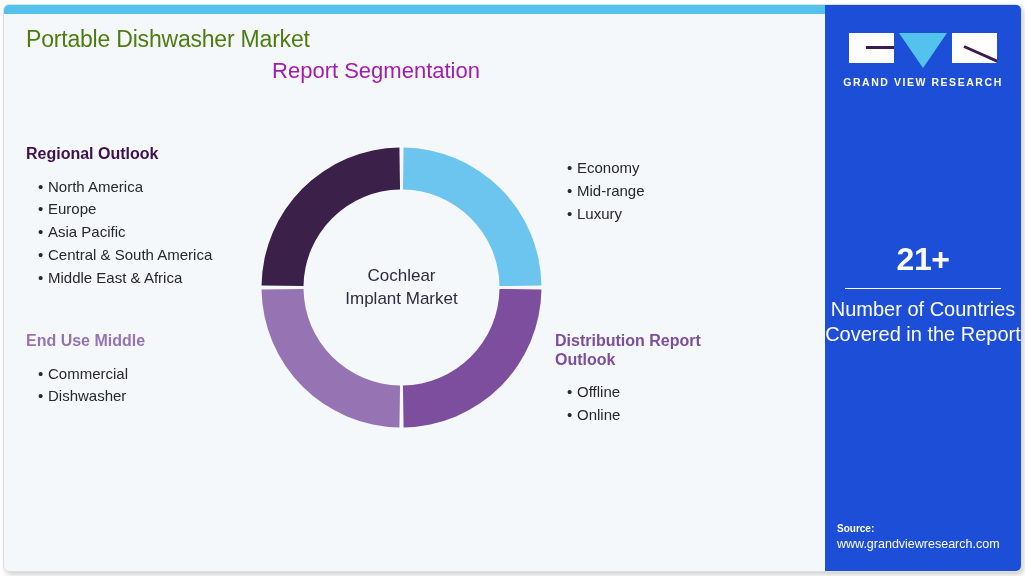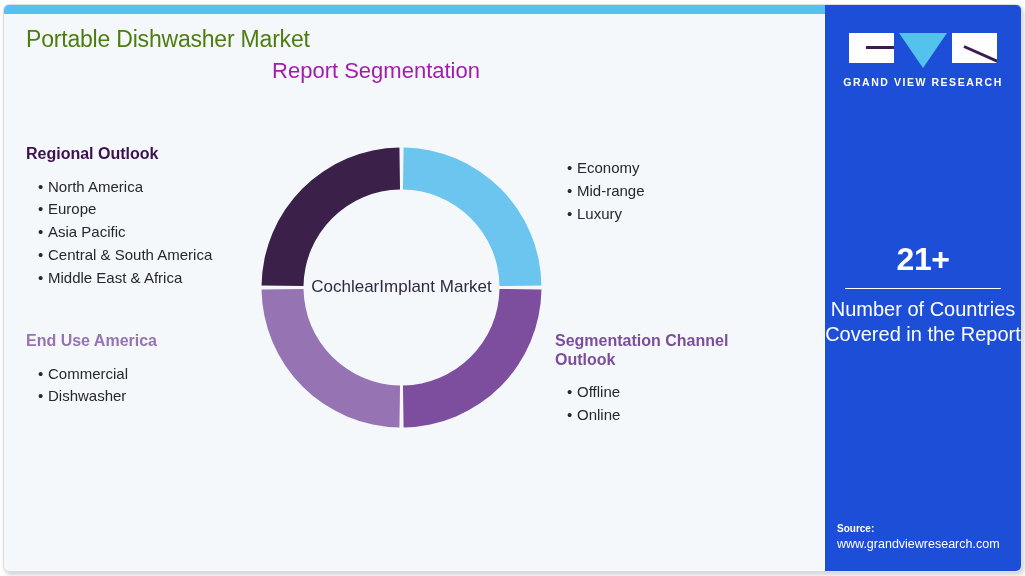--- a/index.html
+++ b/index.html
@@ -116,21 +116,21 @@
     height: 283px;
   }
   .donut-wrap svg { display: block; }
   .donut-center {
     position: absolute;
     left: 0;
     top: 0;
     width: 283px;
     height: 283px;
     display: flex;
-    flex-direction: row;
+    flex-direction: column;
     align-items: center;
     justify-content: center;
     pointer-events: none;
   }
   .donut-center span {
     font-size: 17px;
     color: #2f2a44;
     line-height: 1.35;
     text-align: center;
   }
@@ -262,37 +262,37 @@
       <ul class="seg-list">
         <li><span class="bullet">•</span><span>North America</span></li>
         <li><span class="bullet">•</span><span>Europe</span></li>
         <li><span class="bullet">•</span><span>Asia Pacific</span></li>
         <li><span class="bullet">•</span><span>Central &amp; South America</span></li>
         <li><span class="bullet">•</span><span>Middle East &amp; Africa</span></li>
       </ul>
     </div>
 
     <div class="seg" id="seg-enduse">
-      <div class="seg-title">End Use America</div>
+      <div class="seg-title">End Use Middle</div>
       <ul class="seg-list">
         <li><span class="bullet">•</span><span>Commercial</span></li>
         <li><span class="bullet">•</span><span>Dishwasher</span></li>
       </ul>
     </div>
 
     <div class="seg" id="seg-price">
       <ul class="seg-list">
         <li><span class="bullet">•</span><span>Economy</span></li>
         <li><span class="bullet">•</span><span>Mid-range</span></li>
         <li><span class="bullet">•</span><span>Luxury</span></li>
       </ul>
     </div>
 
     <div class="seg" id="seg-dist">
-      <div class="seg-title">Segmentation Channel Outlook</div>
+      <div class="seg-title">Distribution Report Outlook</div>
       <ul class="seg-list">
         <li><span class="bullet">•</span><span>Offline</span></li>
         <li><span class="bullet">•</span><span>Online</span></li>
       </ul>
     </div>
 
     <div class="donut-wrap">
       <svg width="283" height="283" viewBox="0 0 283 283">
         <g id="donut-segments">
             <path d="M 143.57686562637937 1.5154057434534423 A 140 140 0 0 1 281.48459425654653 139.42313437362063 L 239.48921597958258 140.04619406153444 A 98 98 0 0 0 142.95380593846556 43.51078402041742 Z" fill="#6cc5ef">

